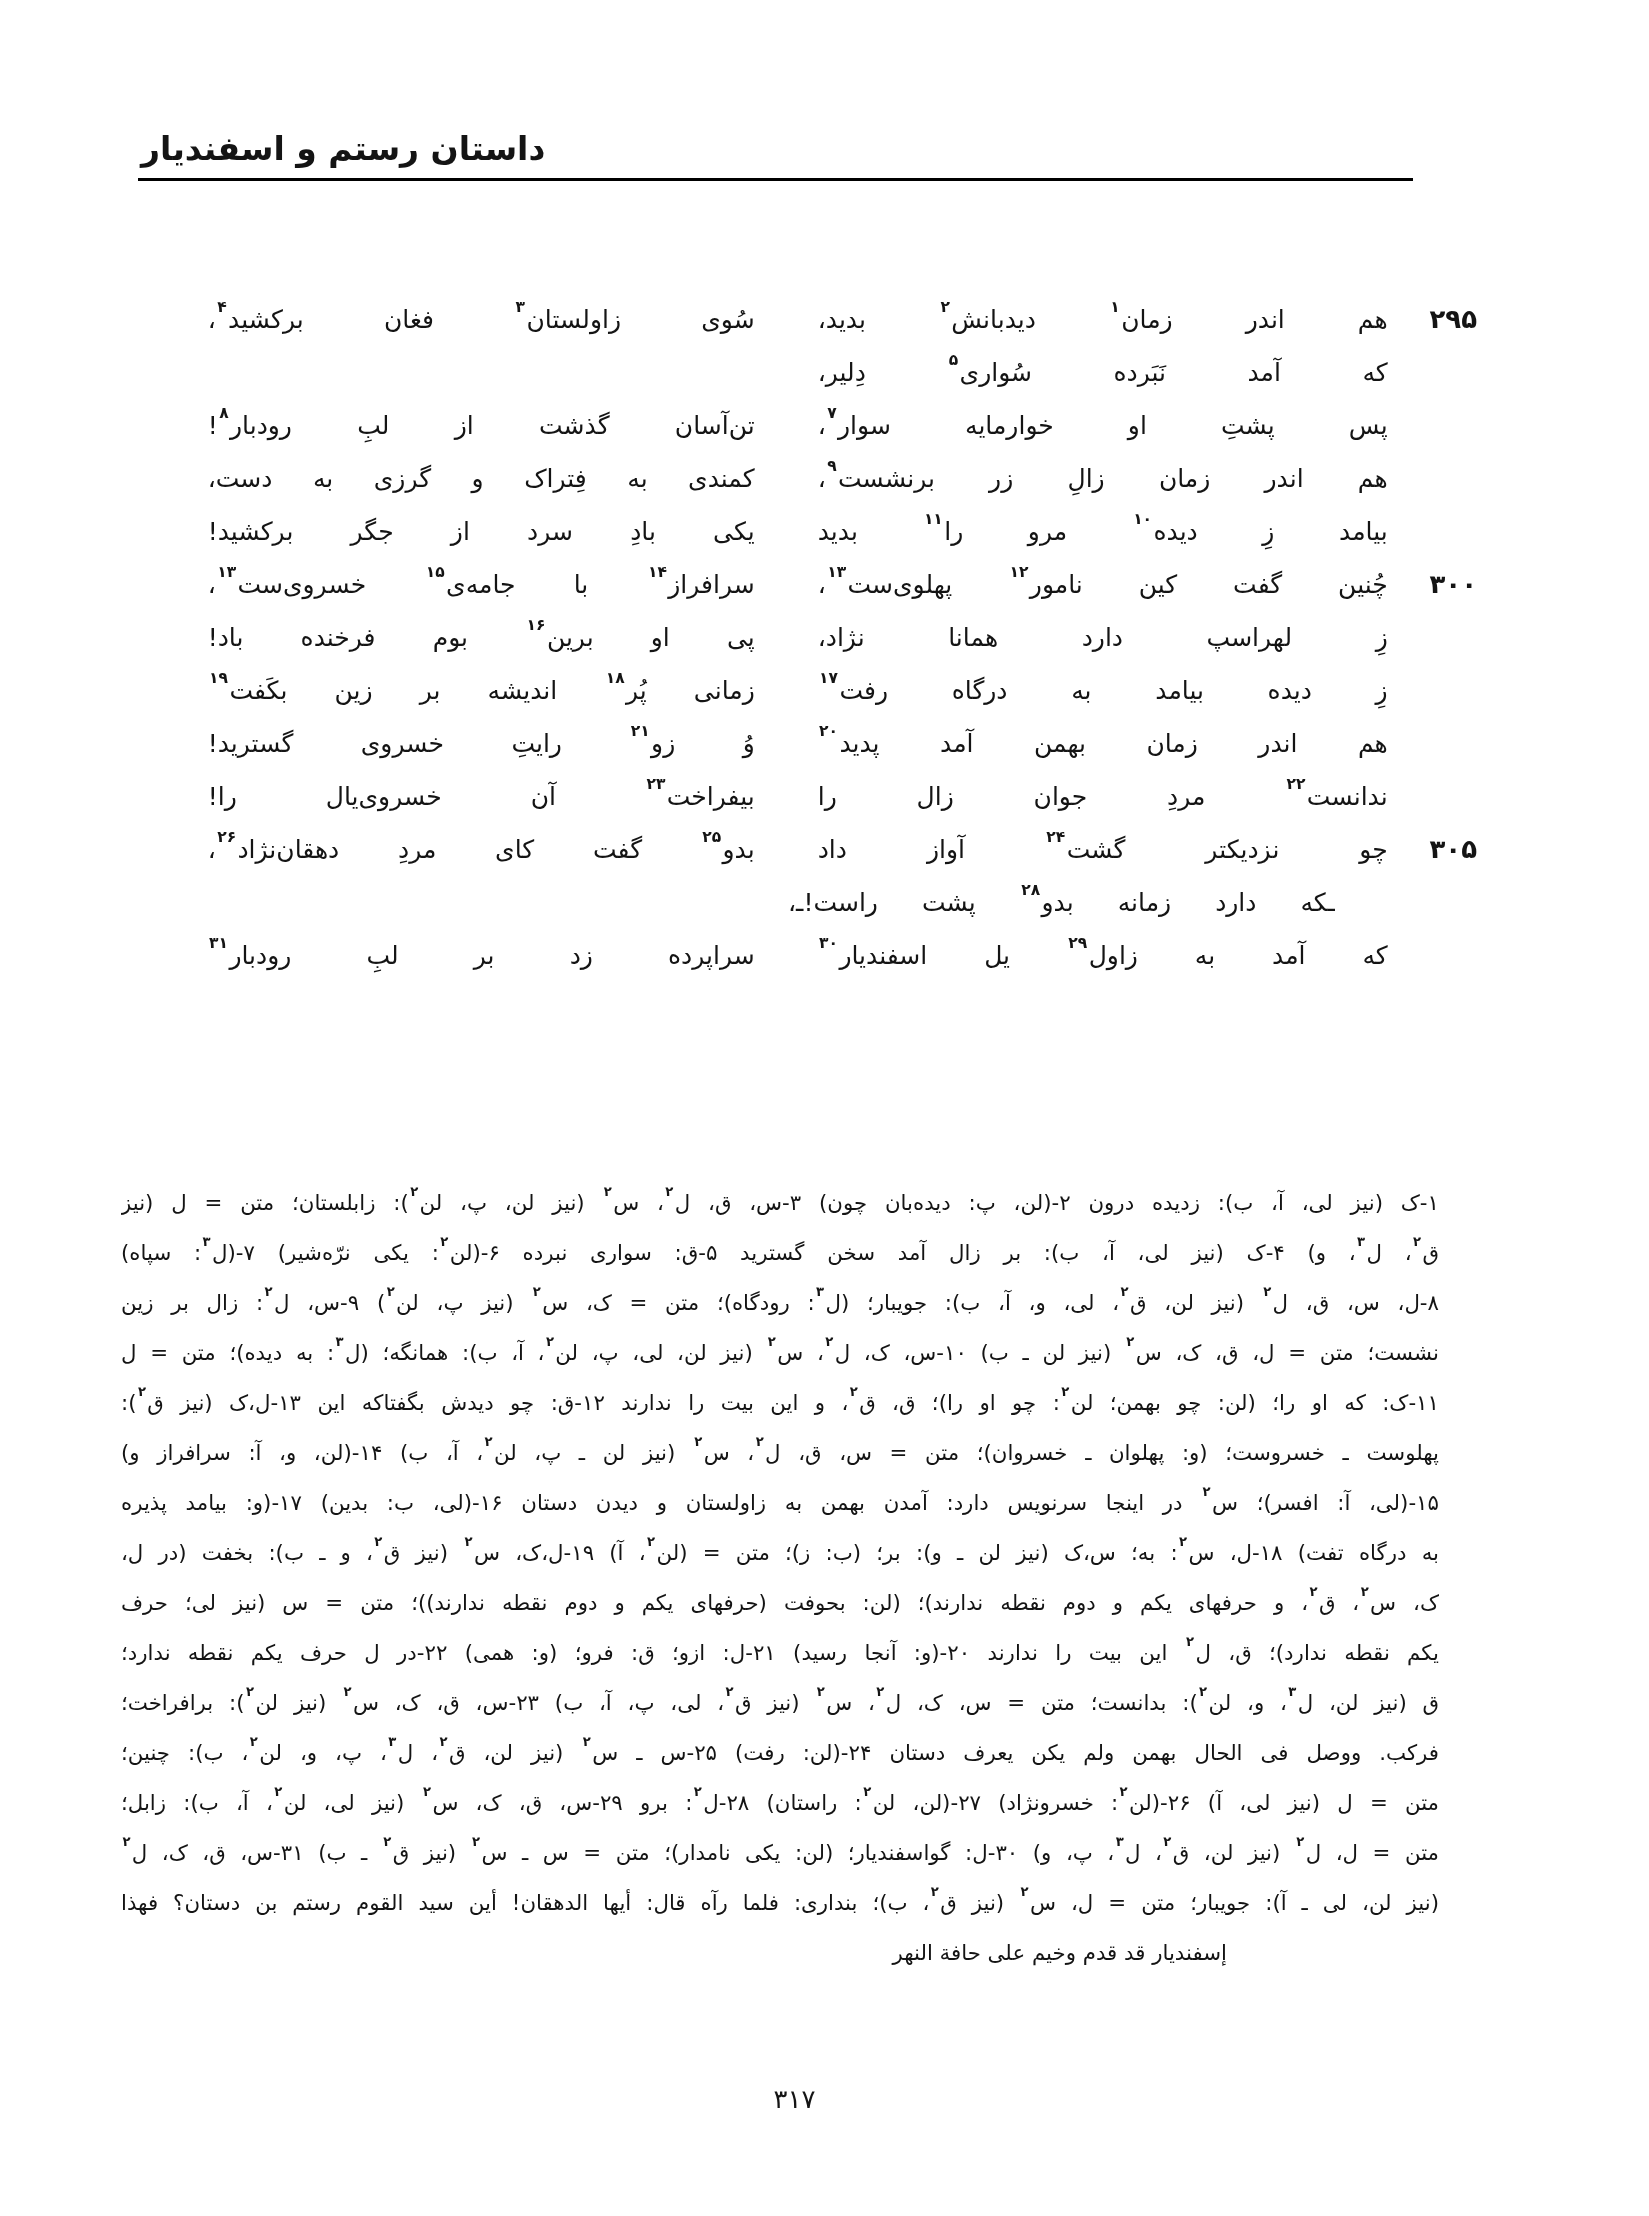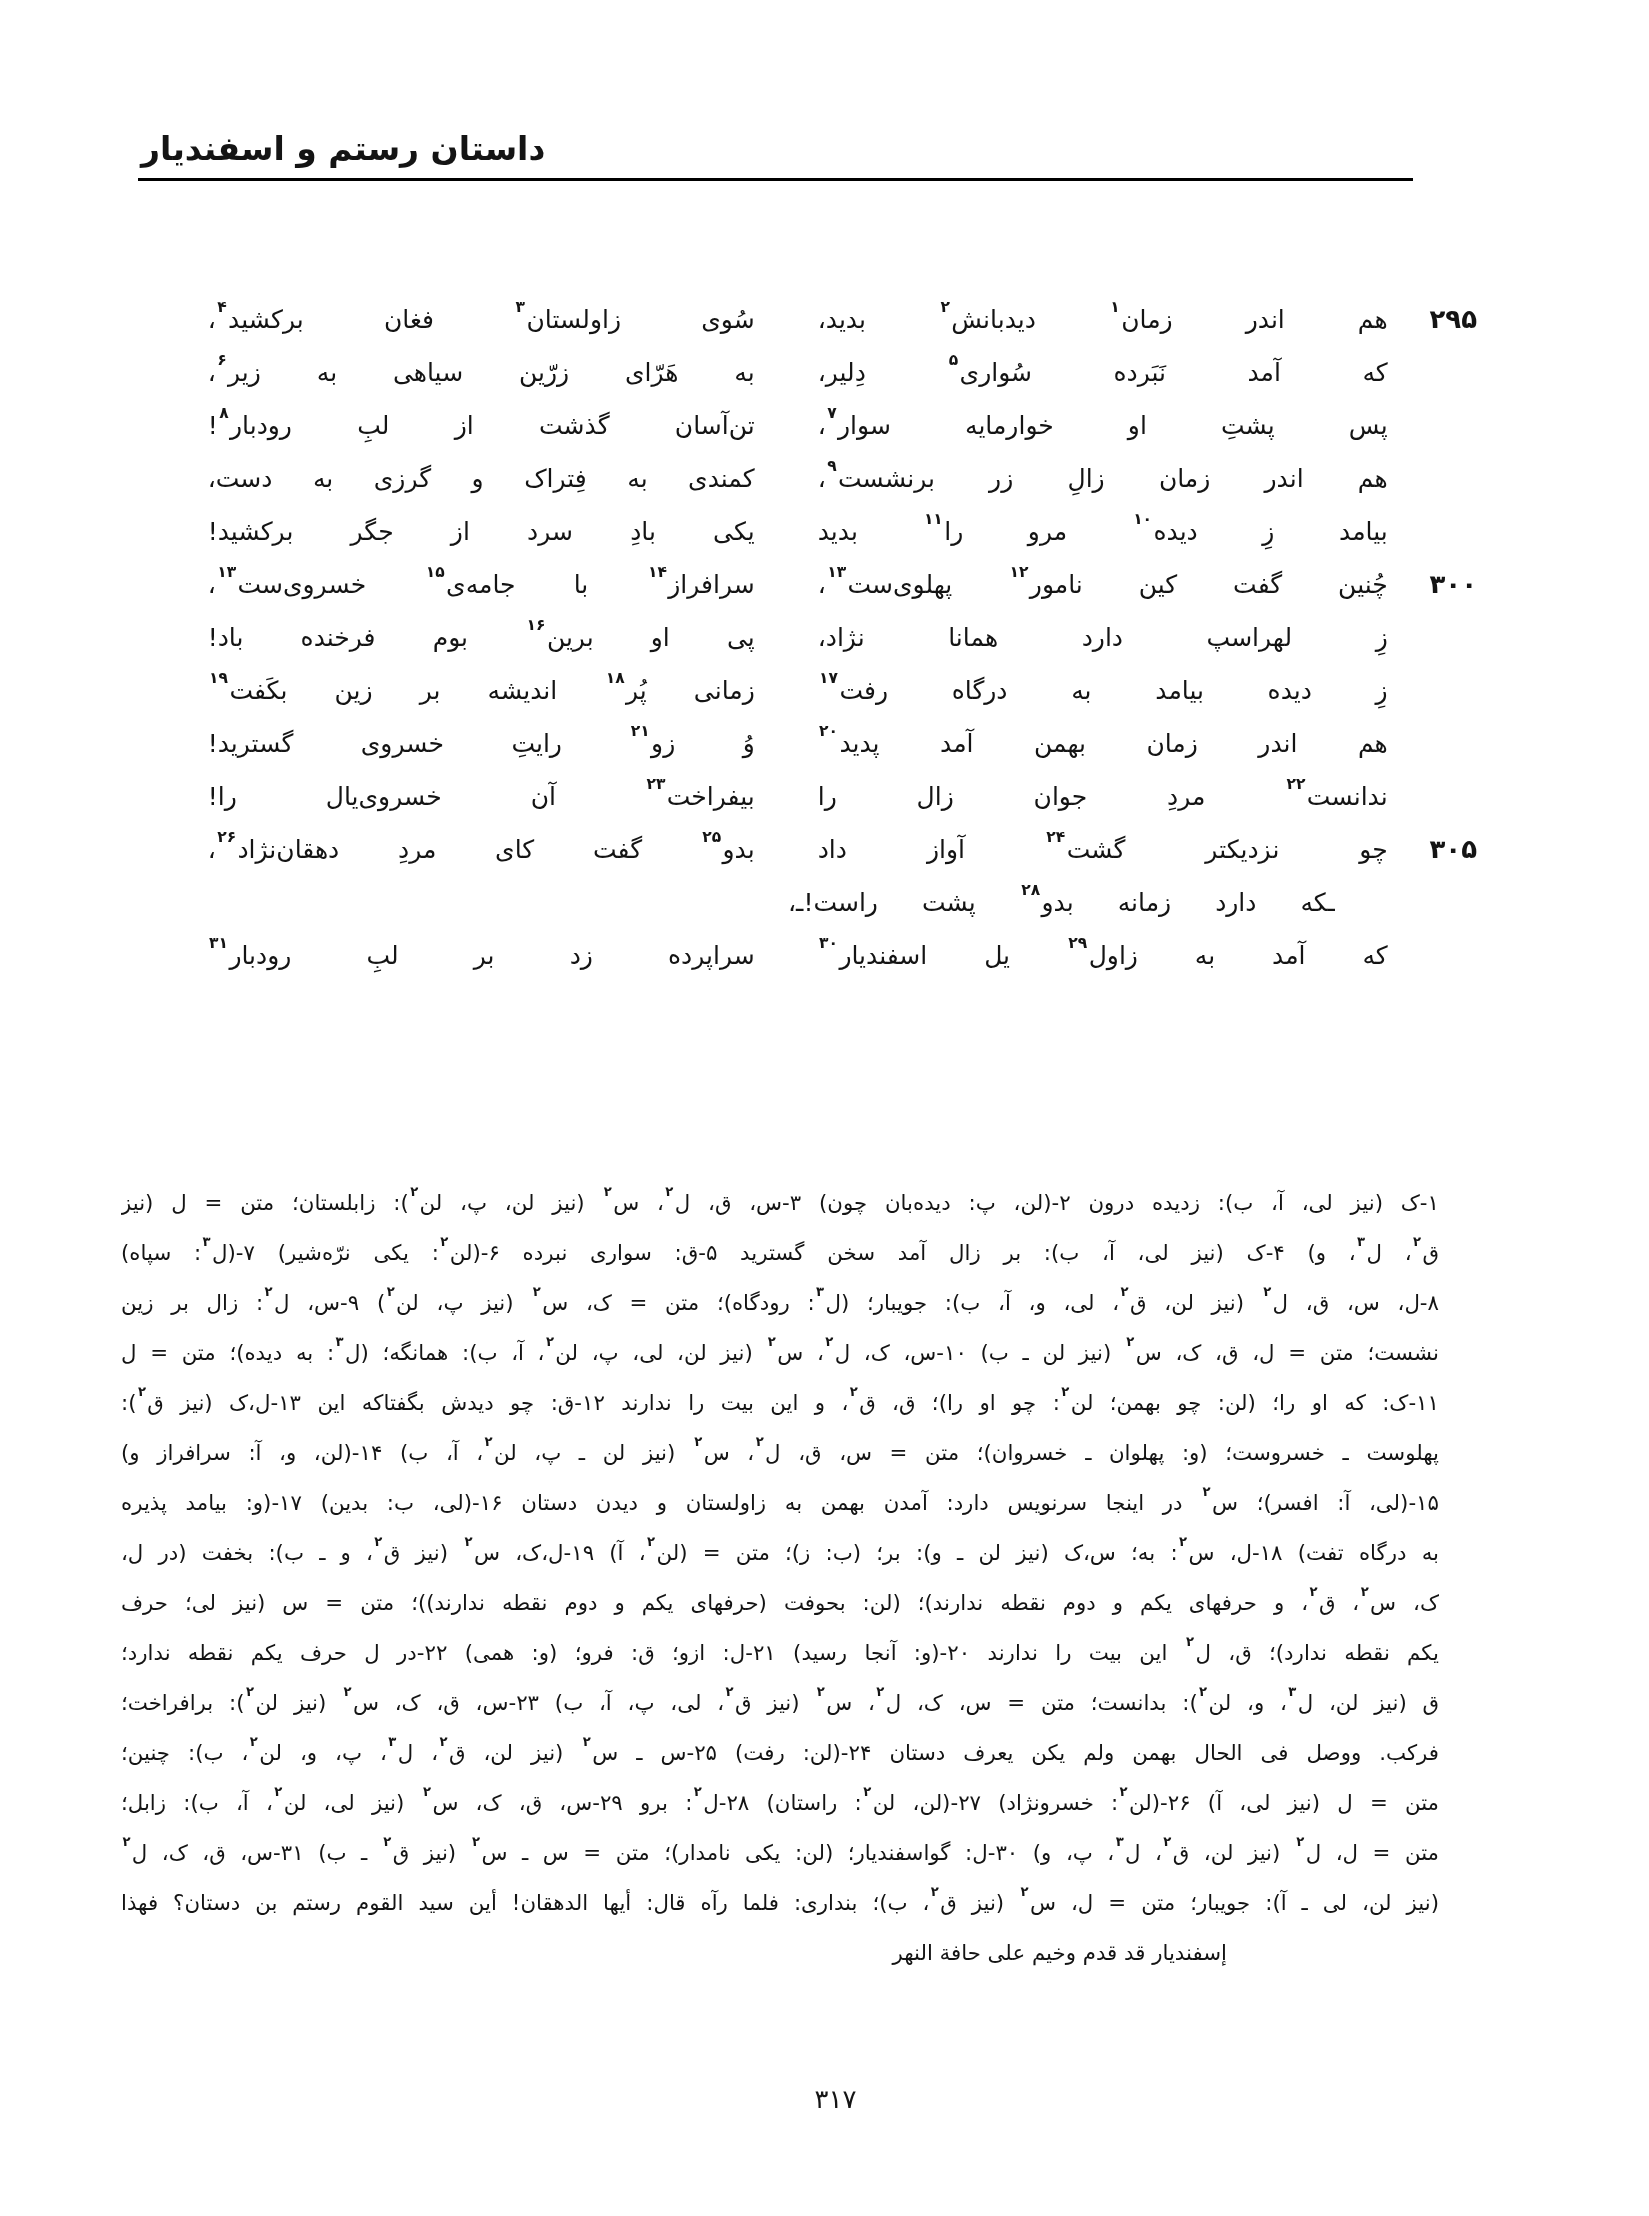--- a/index.html
+++ b/index.html
@@ -37,41 +37,40 @@
     text-align:justify;text-align-last:justify;text-justify:inter-word;
   }
   .app-line.app-last{
     text-align:right;text-align-last:right;margin-right:212px;
   }
   sup.fnref{
     font-size:0.62em;font-weight:600;line-height:0;
     position:relative;top:-0.45em;padding:0 1.4px;
   }
   .page-number{
-    position:absolute;top:2084px;left:791px;width:89px;
+    position:absolute;top:2084px;left:750px;width:89px;
     text-align:center;font-size:26px;
   }
 </style>
 </head>
 <body>
 
 <div class="page">
   <div class="running-title">داستان رستم و اسفندیار</div>
   <div class="header-rule"></div>
 
   <section class="verses" id="verses">
       <div class="verse-row">
         <div class="v-num">۲۹۵</div>
         <div class="hemi hemi-a">هم اندر زمان<sup class="fnref">۱</sup> دیدبانش<sup class="fnref">۲</sup> بدید،</div>
         <div class="hemi hemi-b">سُوی زاولستان<sup class="fnref">۳</sup> فغان برکشید<sup class="fnref">۴</sup>،</div>
       </div>
       <div class="verse-row">
         <div class="v-num"></div>
         <div class="hemi hemi-a">که آمد نَبَرده سُواری<sup class="fnref">۵</sup> دِلیر،</div>
-        <div class="hemi hemi-b">به هَرّای زرّین سیاهی به زیر<sup class="fnref">۶</sup>،</div>
       </div>
       <div class="verse-row">
         <div class="v-num"></div>
         <div class="hemi hemi-a">پس پشتِ او خوارمایه سوار<sup class="fnref">۷</sup>،</div>
         <div class="hemi hemi-b">تن‌آسان گذشت از لبِ رودبار<sup class="fnref">۸</sup>!</div>
       </div>
       <div class="verse-row">
         <div class="v-num"></div>
         <div class="hemi hemi-a">هم اندر زمان زالِ زر برنشست<sup class="fnref">۹</sup>،</div>
         <div class="hemi hemi-b">کمندی به فِتراک و گرزی به دست،</div>

